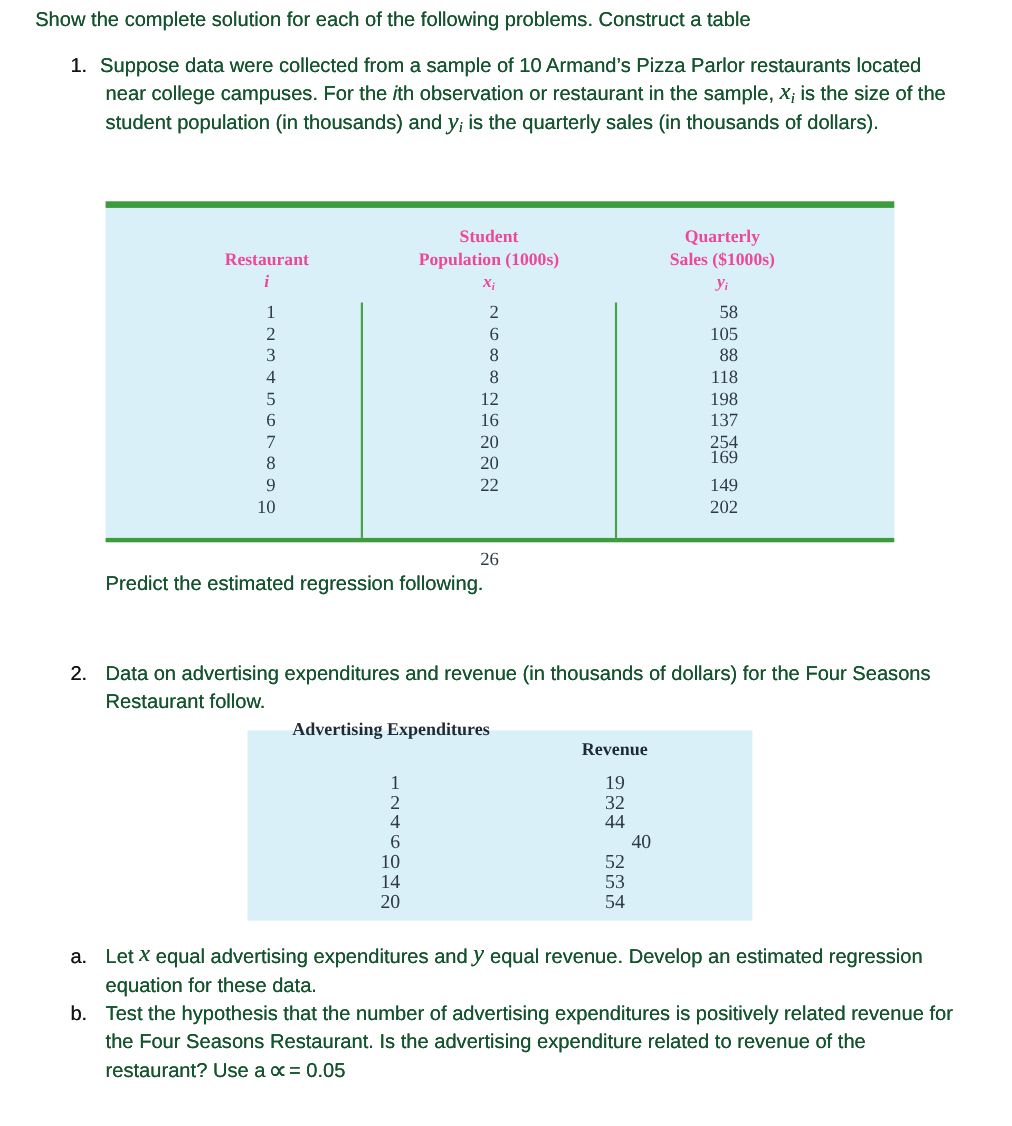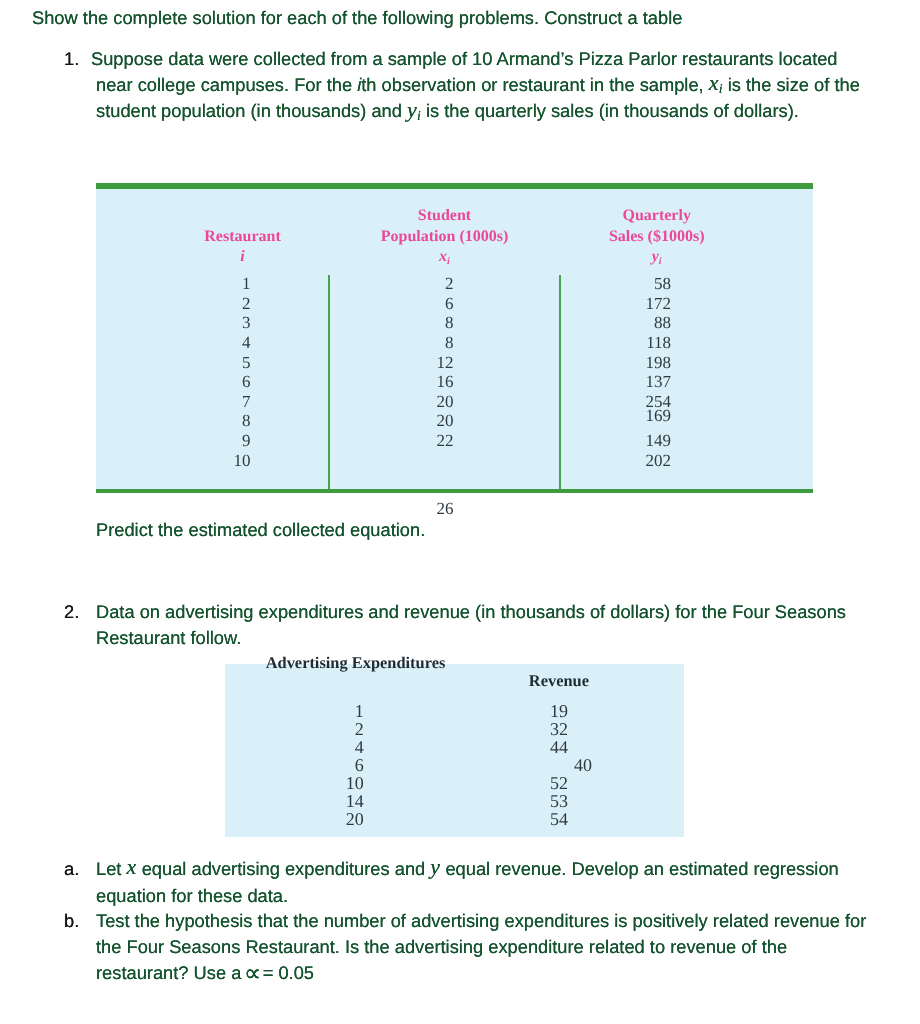--- a/index.html
+++ b/index.html
@@ -81,21 +81,21 @@
     <div class="tx th ctr" style="left:656.7px; top:208.4px;">Quarterly</div>
     <div class="tx th ctr" style="left:656.7px; top:229.3px;">Sales ($1000s)</div>
     <div class="tx th ctr" style="left:656.7px; top:249.1px;"><i class="ti"><span>y</span><sub>i</sub></i></div>
 
     <div id="t1rows">
         <div class="tx td rgt" style="left: 250.6px; top: 275px;">1</div>
         <div class="tx td rgt" style="left: 453.6px; top: 275px;">2</div>
         <div class="tx td rgt" style="left: 671px; top: 275px;">58</div>
         <div class="tx td rgt" style="left: 250.6px; top: 294.64px;">2</div>
         <div class="tx td rgt" style="left: 453.6px; top: 294.64px;">6</div>
-        <div class="tx td rgt" style="left: 671px; top: 294.64px;">172</div>
+        <div class="tx td rgt" style="left: 671px; top: 294.64px;">105</div>
         <div class="tx td rgt" style="left: 250.6px; top: 314.28px;">3</div>
         <div class="tx td rgt" style="left: 453.6px; top: 314.28px;">8</div>
         <div class="tx td rgt" style="left: 671px; top: 314.28px;">88</div>
         <div class="tx td rgt" style="left: 250.6px; top: 333.92px;">4</div>
         <div class="tx td rgt" style="left: 453.6px; top: 333.92px;">8</div>
         <div class="tx td rgt" style="left: 671px; top: 333.92px;">118</div>
         <div class="tx td rgt" style="left: 250.6px; top: 353.56px;">5</div>
         <div class="tx td rgt" style="left: 453.6px; top: 353.56px;">12</div>
         <div class="tx td rgt" style="left: 671px; top: 353.56px;">198</div>
         <div class="tx td rgt" style="left: 250.6px; top: 373.2px;">6</div>
@@ -109,21 +109,21 @@
         <div class="tx td rgt" style="left: 671px; top: 407px;">169</div>
         <div class="tx td rgt" style="left: 250.6px; top: 432.12px;">9</div>
         <div class="tx td rgt" style="left: 453.6px; top: 432.12px;">22</div>
         <div class="tx td rgt" style="left: 671px; top: 432.12px;">149</div>
         <div class="tx td rgt" style="left: 250.6px; top: 451.76px;">10</div>
         <div class="tx td rgt" style="left: 453.6px; top: 451.76px; margin-top: 48px;">26</div>
         <div class="tx td rgt" style="left: 671px; top: 451.76px;">202</div>
       </div>
   </div>
 
-  <div class="line" style="left:96px; top:521.3px;">Predict the estimated collected equation.</div>
+  <div class="line" style="left:96px; top:521.3px;">Predict the estimated regression following.</div>
 
   <div class="marker" style="left:64px; top:602.8px;">2.</div>
   <div class="line" style="left:96px; top:602.8px;">Data on advertising expenditures and revenue (in thousands of dollars) for the Four Seasons</div>
   <div class="line" style="left:96px; top:629px;">Restaurant follow.</div>
 
   <div>
     <div class="band" style="left:224.5px; top:663.8px; width:459px; height:173.3px;"></div>
     <div class="tx th2 ctr" style="left:355.5px; top:655px;">Advertising Expenditures</div>
     <div class="tx th2 ctr" style="left:558.9px; top:673px;">Revenue</div>
     <div id="t2rows">

